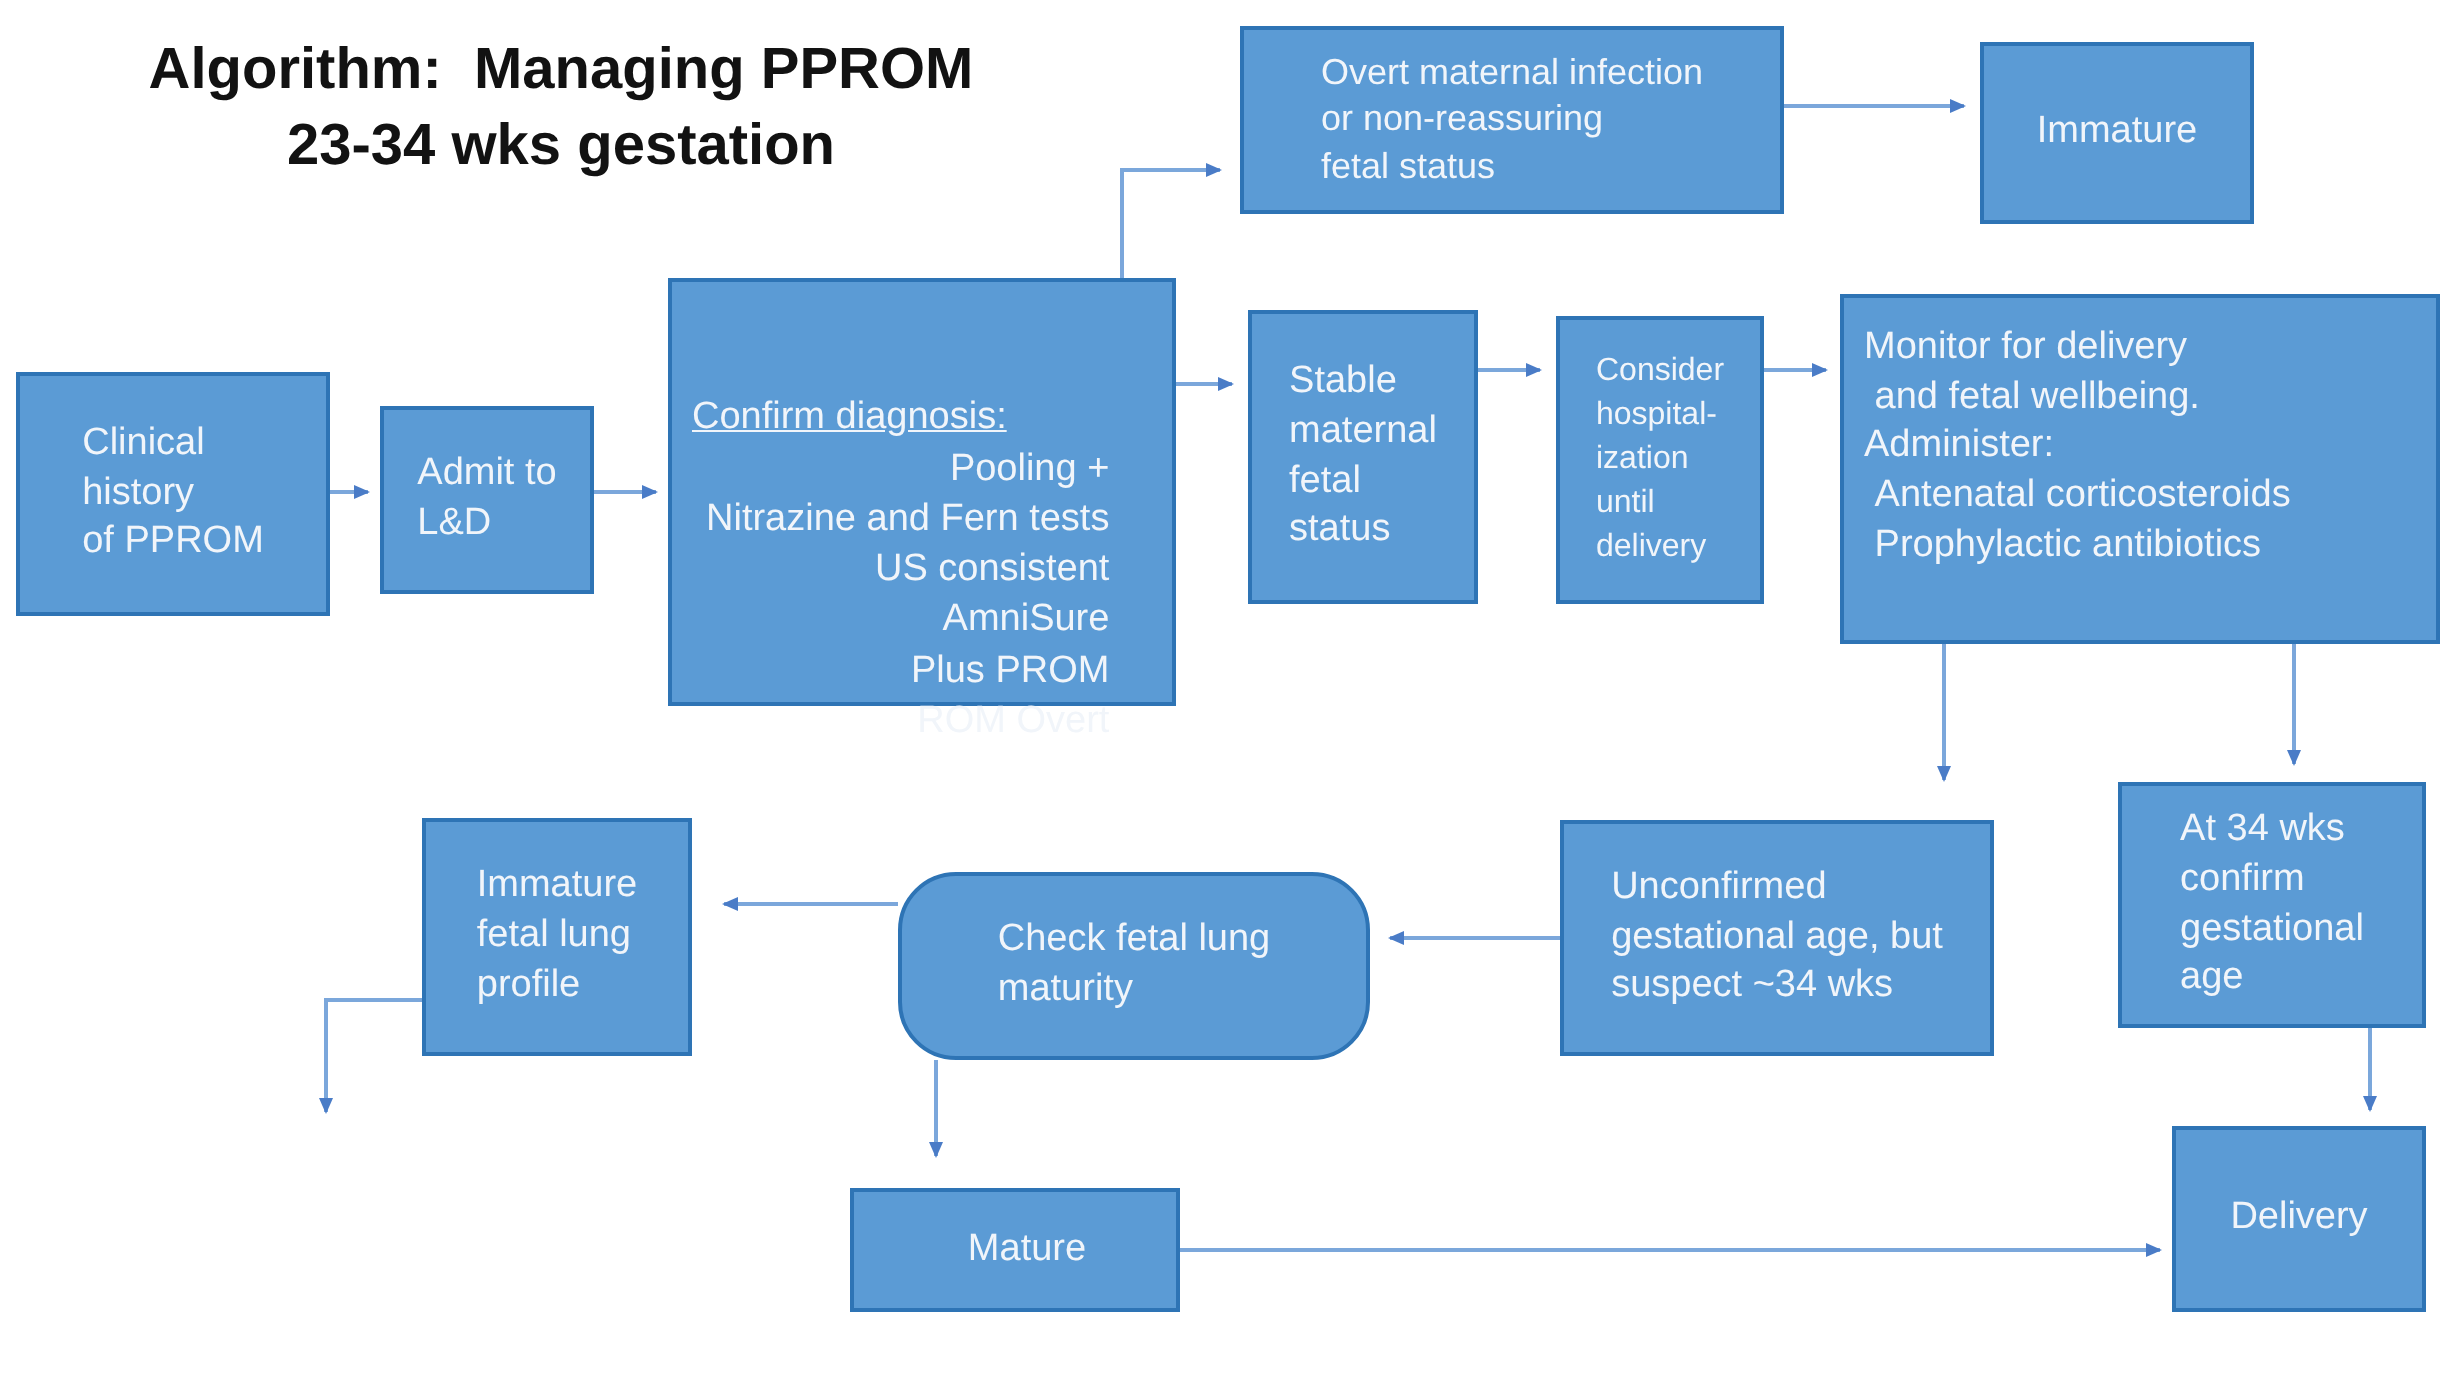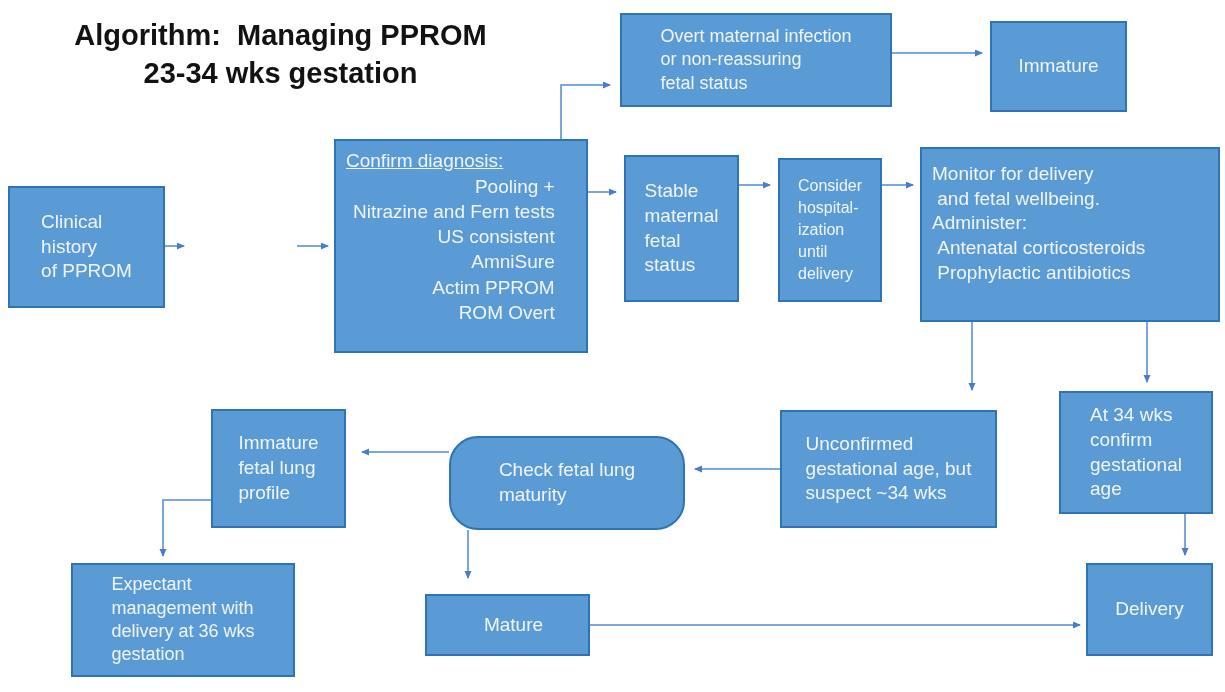--- a/index.html
+++ b/index.html
@@ -57,21 +57,21 @@
   #n-consider   { left: 778px;  top: 158px; width: 104px; height: 144px; font-size: 16px; line-height: 1.38; }
   #n-monitor    { left: 920px;  top: 147px; width: 300px; height: 175px; padding: 13px 8px 0 10px; }
   #n-unconfirmed{ left: 780px;  top: 410px; width: 217px; height: 118px; }
   #n-at34       { left: 1059px; top: 391px; width: 154px; height: 123px; }
   #n-immature   { left: 211px;  top: 409px; width: 135px; height: 119px; }
   #n-check      { left: 449px;  top: 436px; width: 236px; height: 94px; border-radius: 29px;  }
   #n-expectant  { left: 71px;   top: 563px; width: 224px; height: 114px; font-size: 18px; }
   #n-mature     { left: 425px;  top: 594px; width: 165px; height: 62px; padding-left: 12px;  }
   #n-delivery   { left: 1086px; top: 563px; width: 127px; height: 93px;  }
 
-  .confirm-heading { text-decoration: underline; }
+  .confirm-heading { text-decoration: underline; margin-top: 48px; }
   .confirm-items { padding-left: 7px; }
   .confirm-items div { line-height: 1.33; text-align: right; }
 
   #edges-svg {
     position: absolute;
     left: 0; top: 0;
     width: 1225px;
     height: 692px;
     pointer-events: none;
   }
@@ -104,24 +104,26 @@
       <polyline points="449,452 362,452" fill="none" stroke="#7BA7DB" stroke-width="2" marker-end="url(#arrowhead)"></polyline>
       <polyline points="211,500 163,500 163,556" fill="none" stroke="#7BA7DB" stroke-width="2" marker-end="url(#arrowhead)"></polyline>
       <polyline points="468,530 468,578" fill="none" stroke="#7BA7DB" stroke-width="2" marker-end="url(#arrowhead)"></polyline>
       <polyline points="590,625 1080,625" fill="none" stroke="#7BA7DB" stroke-width="2" marker-end="url(#arrowhead)"></polyline>
     </svg>
 
   <div class="node" id="n-clinical">Clinical
 history
 of PPROM</div>
 
+  <div class="node" id="n-admit">Admit to
+L&amp;D</div>
 
   <div class="node left-align" id="n-confirm">
     <div class="confirm-heading">Confirm diagnosis:</div>
-    <div class="confirm-items"><div>Pooling +</div><div>Nitrazine and Fern tests</div><div>US consistent</div><div>AmniSure</div><div>Actim PPROM</div><div>ROM Overt</div></div>
+    <div class="confirm-items"><div>Pooling +</div><div>Nitrazine and Fern tests</div><div>US consistent</div><div>AmniSure</div><div>Plus PROM</div><div>ROM Overt</div></div>
   </div>
 
   <div class="node" id="n-overt">Overt maternal infection
 or non-reassuring
 fetal status</div>
 
   <div class="node" id="n-deliver">Immature</div>
 
   <div class="node" id="n-stable">Stable
 maternal
@@ -149,22 +151,18 @@
 gestational
 age</div>
 
   <div class="node" id="n-immature">Immature
 fetal lung
 profile</div>
 
   <div class="node" id="n-check">Check fetal lung
 maturity</div>
 
-  <div class="node" id="n-expectant">Expectant
-management with
-delivery at 36 wks
-gestation</div>
 
   <div class="node" id="n-mature">Mature</div>
 
   <div class="node" id="n-delivery">Delivery</div>
 
 </div>
 
 </body></html>

